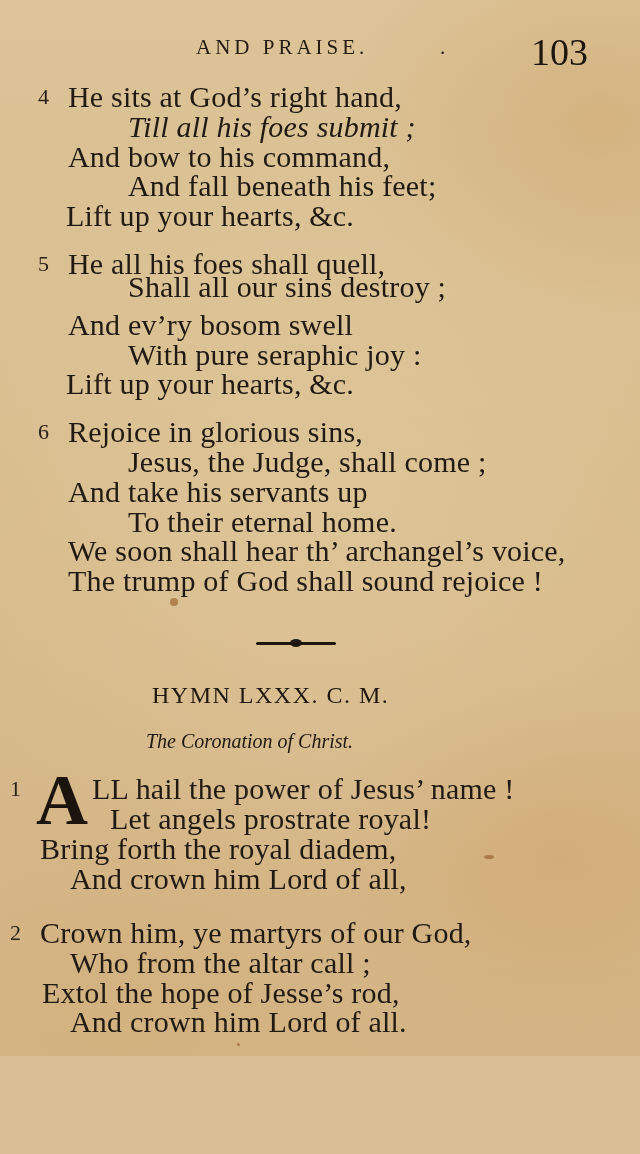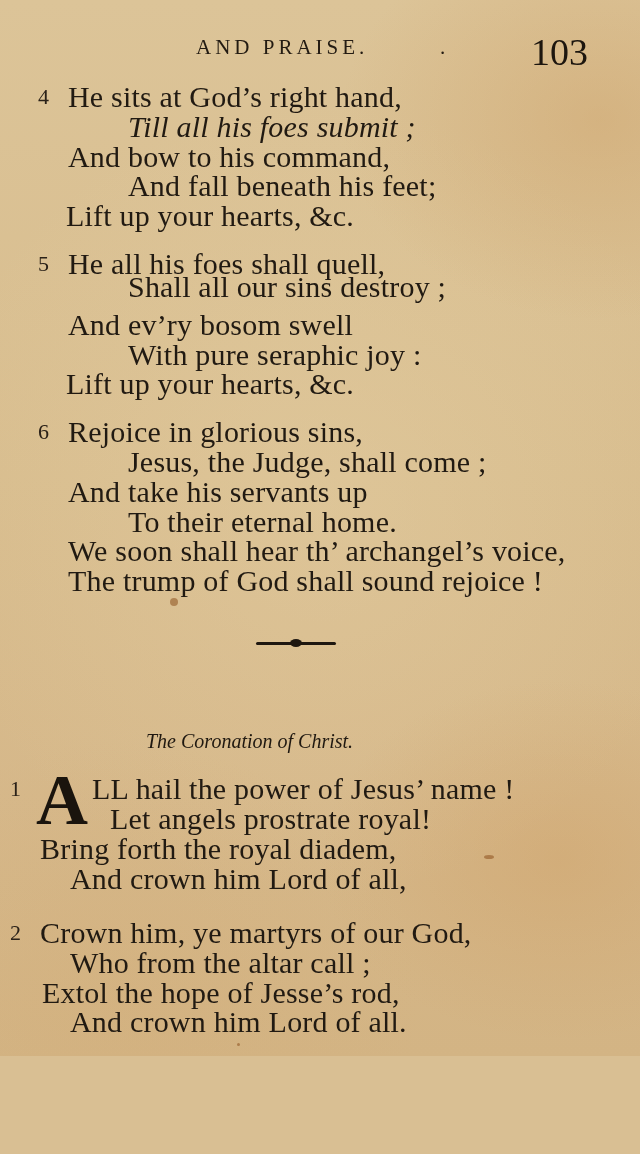--- a/index.html
+++ b/index.html
@@ -99,20 +99,21 @@
     <div class="line" style="left:128px;top:448px;">Jesus, the Judge, shall come ;</div>
     <div class="line" style="left:68px;top:478px;">And take his servants up</div>
     <div class="line" style="left:128px;top:508px;">To their eternal home.</div>
     <div class="line" style="left:68px;top:537px;">We soon shall hear th’ archangel’s voice,</div>
     <div class="line" style="left:68px;top:567px;">The trump of God shall sound rejoice !</div>
   </div>
 
   <div class="rule"></div>
   <div class="rule-knot"></div>
 
+  <div class="hymn-title">HYMN LXXX.  C. M.</div>
   <div class="hymn-subtitle">The Coronation of Christ.</div>
 
   <div>
     <div class="num" style="left:10px;top:775px;">1</div>
     <div class="dropcap">A</div>
     <div class="line" style="left:92px;top:775px;">LL hail the power of Jesus’ name !</div>
     <div class="line" style="left:110px;top:805px;">Let angels prostrate royal!</div>
     <div class="line" style="left:40px;top:835px;">Bring forth the royal diadem,</div>
     <div class="line" style="left:70px;top:865px;">And crown him Lord of all,</div>
   </div>

